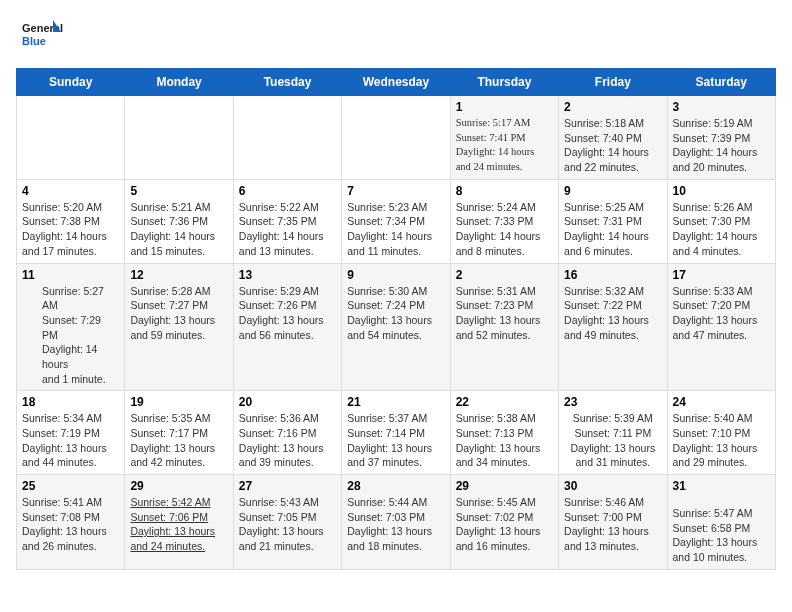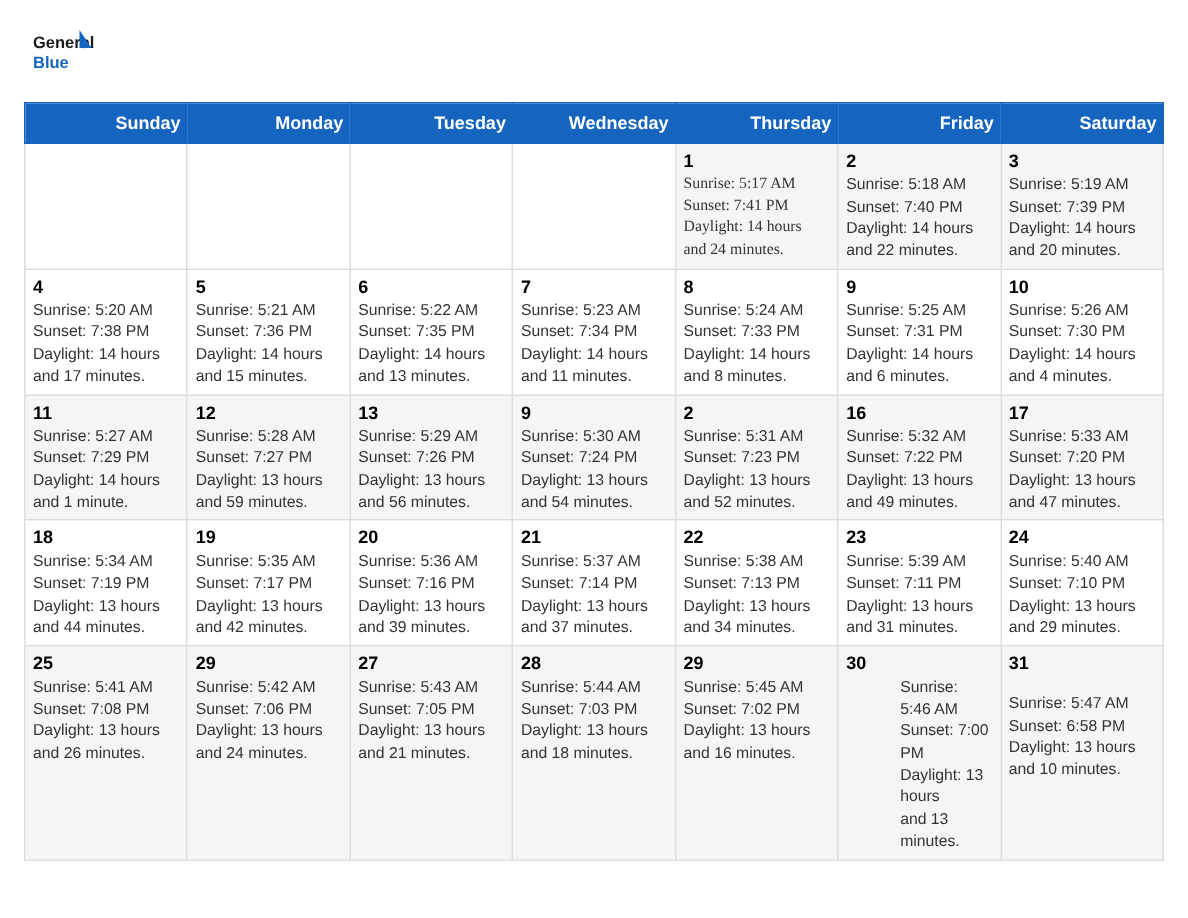--- a/index.html
+++ b/index.html
@@ -42,21 +42,21 @@
       width: 100%;
       border-collapse: collapse;
       font-size: 11px;
     }
     thead tr {
       background-color: #1565c0;
       color: #fff;
     }
     thead th {
       padding: 6px 4px;
-      text-align: right;
+      text-align: center;
       font-weight: bold;
       font-size: 12px;
       border: 1px solid #1565c0;
     }
     tbody tr {
       vertical-align: top;
     }
     tbody tr:nth-child(odd) {
       background-color: #f5f5f5;
     }
@@ -191,21 +191,21 @@
           <span class="day-num">10</span>
           <div class="day-info" style="white-space: pre-line;">Sunrise: 5:26 AM
 Sunset: 7:30 PM
 Daylight: 14 hours
 and 4 minutes.</div>
         </td>
       </tr>
       <tr>
         <td>
           <span class="day-num">11</span>
-          <div class="day-info" style="white-space: pre-line;">Sunrise: 5:27 AM
+          <div class="day-info" style="white-space: pre-line; margin-left: 20px;">Sunrise: 5:27 AM
 Sunset: 7:29 PM
 Daylight: 14 hours
 and 1 minute.</div>
         </td>
         <td>
           <span class="day-num">12</span>
           <div class="day-info" style="white-space: pre-line;">Sunrise: 5:28 AM
 Sunset: 7:27 PM
 Daylight: 13 hours
 and 59 minutes.</div>
@@ -277,21 +277,21 @@
         </td>
         <td>
           <span class="day-num">22</span>
           <div class="day-info" style="white-space: pre-line;">Sunrise: 5:38 AM
 Sunset: 7:13 PM
 Daylight: 13 hours
 and 34 minutes.</div>
         </td>
         <td>
           <span class="day-num">23</span>
-          <div class="day-info" style="white-space: pre-line;">Sunrise: 5:39 AM
+          <div class="day-info" style="white-space: pre-line; text-align: center;">Sunrise: 5:39 AM
 Sunset: 7:11 PM
 Daylight: 13 hours
 and 31 minutes.</div>
         </td>
         <td>
           <span class="day-num">24</span>
           <div class="day-info" style="white-space: pre-line;">Sunrise: 5:40 AM
 Sunset: 7:10 PM
 Daylight: 13 hours
 and 29 minutes.</div>
@@ -300,21 +300,21 @@
       <tr>
         <td>
           <span class="day-num">25</span>
           <div class="day-info" style="white-space: pre-line;">Sunrise: 5:41 AM
 Sunset: 7:08 PM
 Daylight: 13 hours
 and 26 minutes.</div>
         </td>
         <td>
           <span class="day-num">29</span>
-          <div class="day-info" style="white-space: pre-line;">Sunrise: 5:42 AM
+          <div class="day-info" style="white-space: pre-line; text-decoration: underline;">Sunrise: 5:42 AM
 Sunset: 7:06 PM
 Daylight: 13 hours
 and 24 minutes.</div>
         </td>
         <td>
           <span class="day-num">27</span>
           <div class="day-info" style="white-space: pre-line;">Sunrise: 5:43 AM
 Sunset: 7:05 PM
 Daylight: 13 hours
 and 21 minutes.</div>
@@ -328,21 +328,21 @@
         </td>
         <td>
           <span class="day-num">29</span>
           <div class="day-info" style="white-space: pre-line;">Sunrise: 5:45 AM
 Sunset: 7:02 PM
 Daylight: 13 hours
 and 16 minutes.</div>
         </td>
         <td>
           <span class="day-num">30</span>
-          <div class="day-info" style="white-space: pre-line; margin-left: 36px;">Sunrise: 5:46 AM
+          <div class="day-info" style="white-space: pre-line;">Sunrise: 5:46 AM
 Sunset: 7:00 PM
 Daylight: 13 hours
 and 13 minutes.</div>
         </td>
         <td>
           <span class="day-num">31</span>
           <div class="day-info" style="white-space: pre-line; margin-top: 13px;">Sunrise: 5:47 AM
 Sunset: 6:58 PM
 Daylight: 13 hours
 and 10 minutes.</div>

